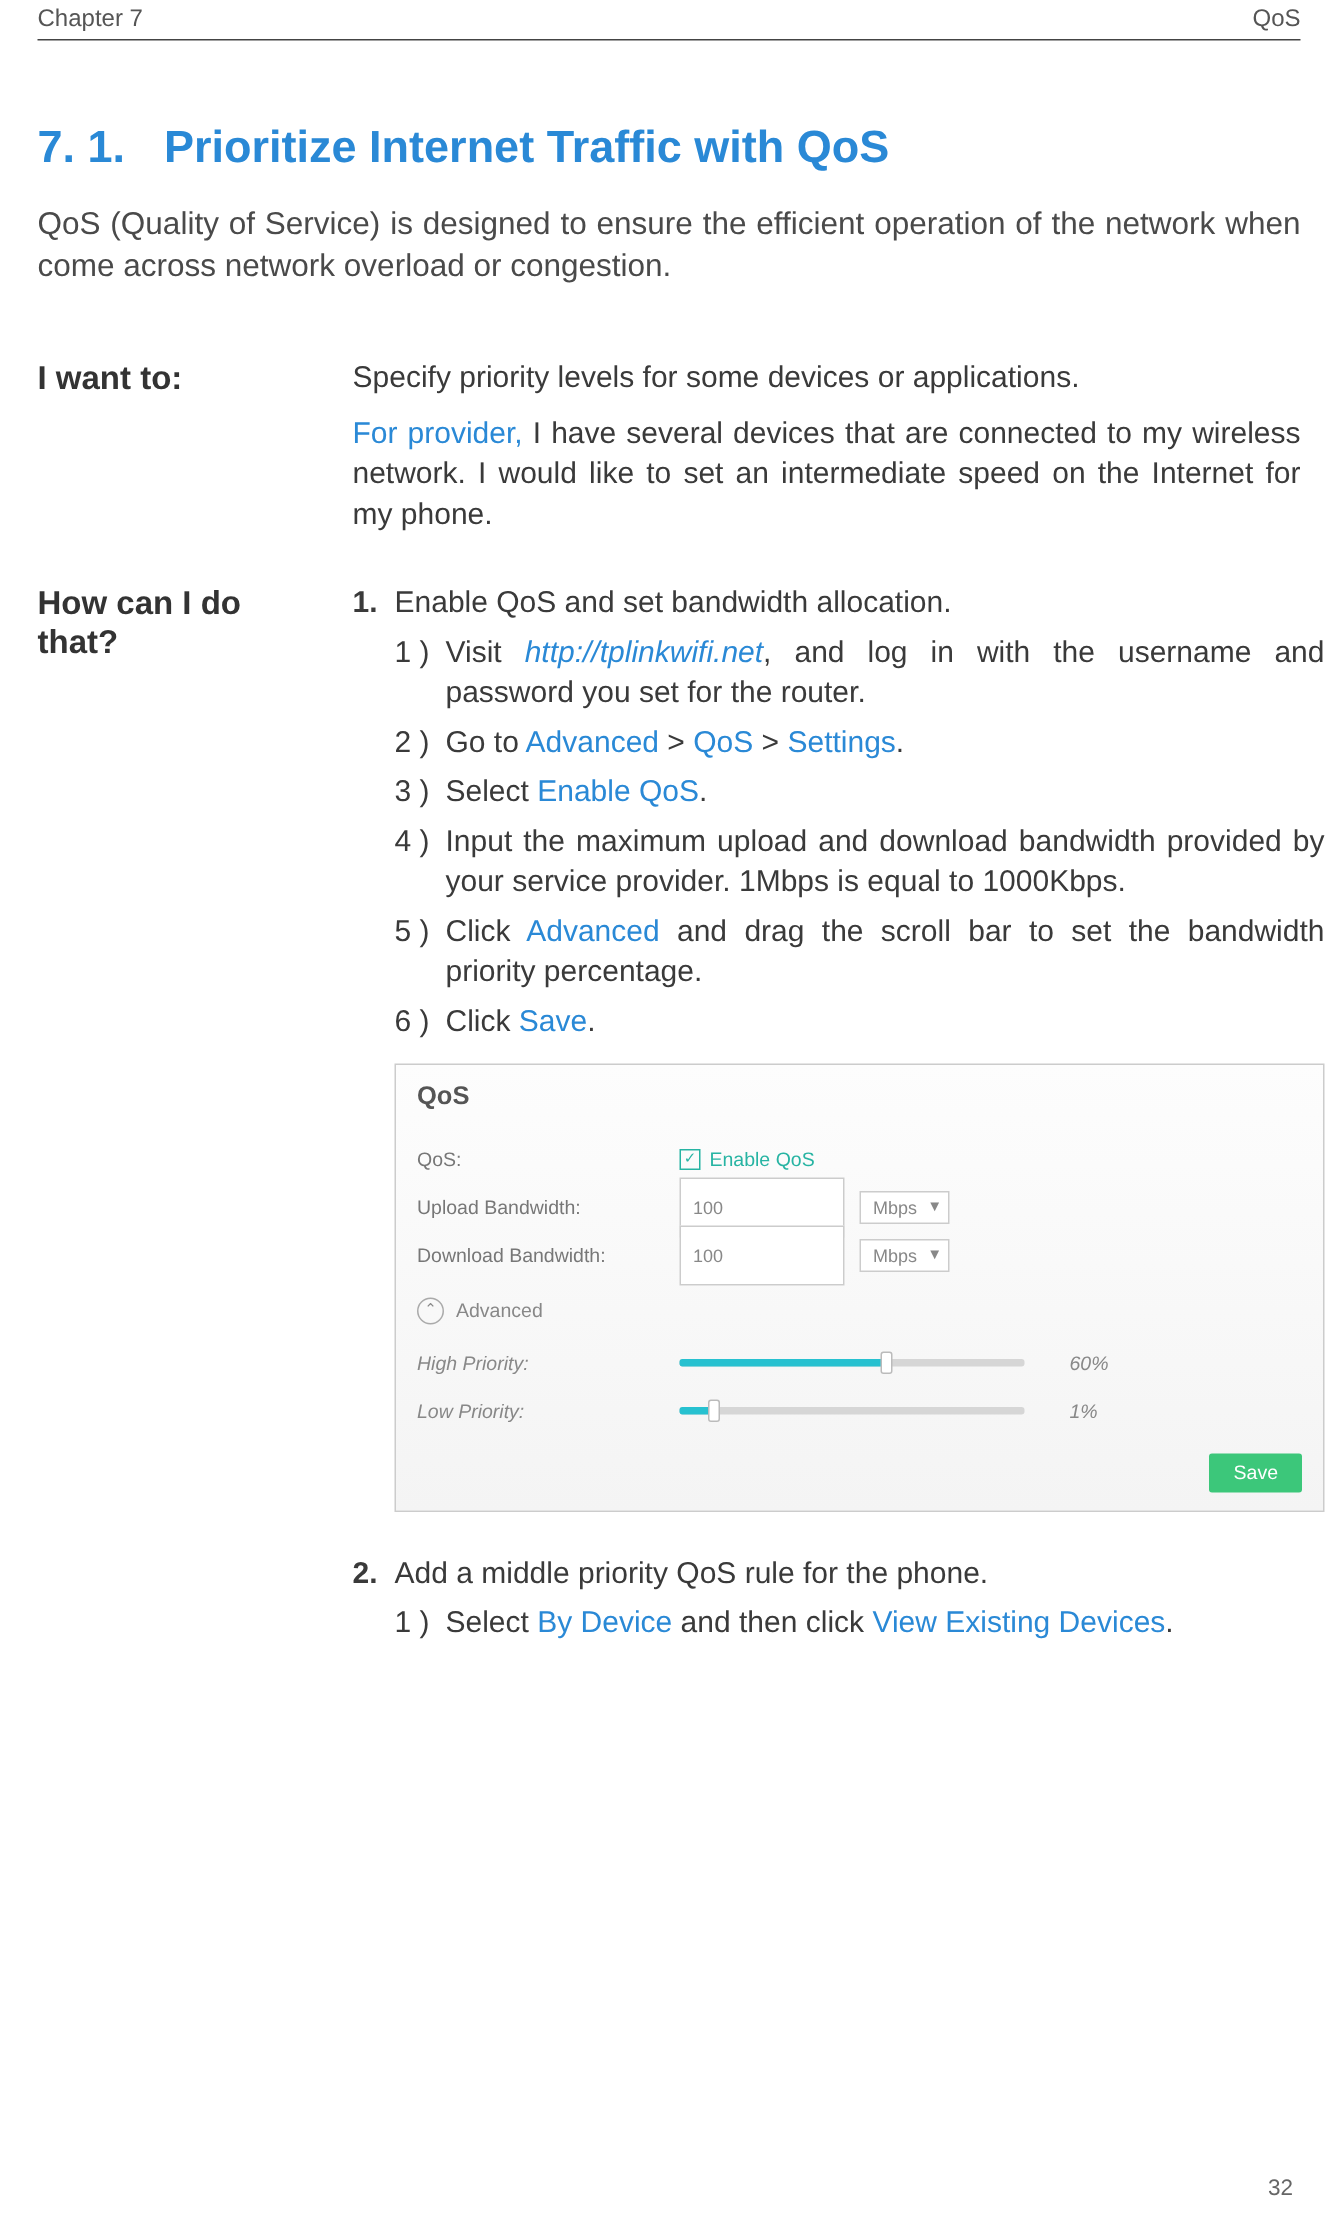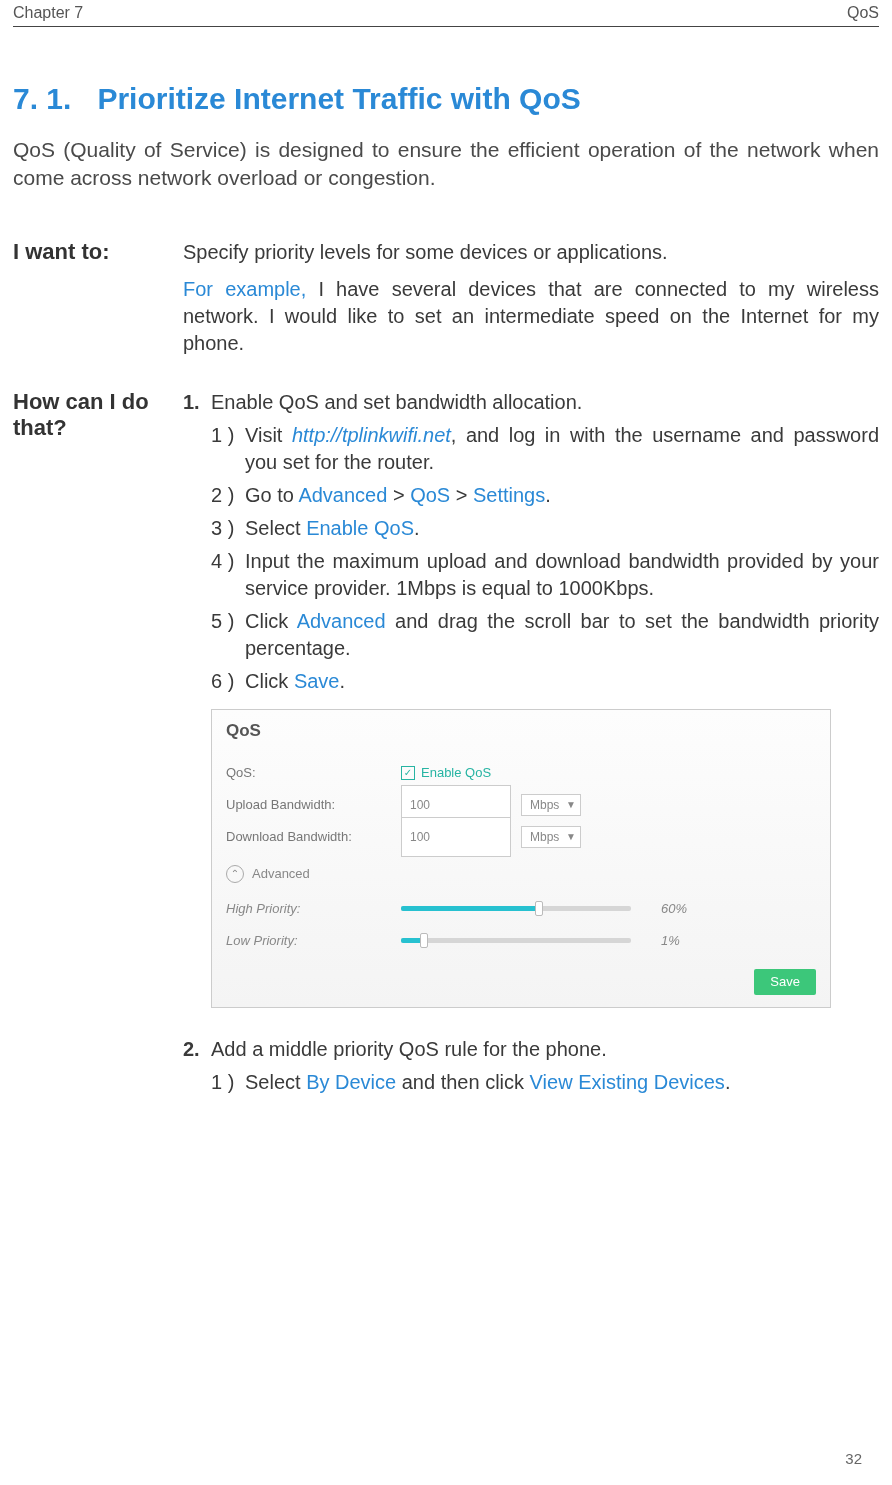--- a/index.html
+++ b/index.html
@@ -5,21 +5,21 @@
   * { box-sizing: border-box; margin: 0; padding: 0; }
   body {
     font-family: "Segoe UI", "Helvetica Neue", Arial, sans-serif;
     color: #333;
     background: #fff;
     width: 892px;
     height: 1485px;
     position: relative;
   }
   .page {
-    padding: 0 13px;
+    padding: 0 25px;
   }
   .header-bar {
     display: flex;
     justify-content: space-between;
     border-bottom: 1px solid #444;
     padding: 4px 0 4px 0;
     margin-bottom: 55px;
     font-size: 16px;
     color: #555;
   }
@@ -43,21 +43,21 @@
     font-size: 22px;
     font-weight: 700;
     color: #333;
   }
   .right-col {
     flex: 1;
     font-size: 20px;
     color: #3a3a3a;
     line-height: 1.35;
   }
-  .row { display: flex; margin-bottom: 22px; }
+  .row { display: flex; gap: 40px; margin-bottom: 22px; }
   .spec-para { text-align: justify; margin-bottom: 10px; }
   .example-label { color: #2a89d6; }
   .blue { color: #2a89d6; }
   .step-item { display: flex; margin-bottom: 6px; }
   .step-num { font-weight: 700; width: 28px; flex: 0 0 28px; }
   .step-text { flex: 1; text-align: justify; }
   .substep-list { list-style: none; padding-left: 28px; margin-top: 6px; }
   .substep-item { display: flex; margin-bottom: 6px; }
   .substep-num { width: 34px; flex: 0 0 34px; }
   .substep-text { flex: 1; text-align: justify; }
@@ -130,21 +130,21 @@
     <span class="section-number">7. 1.</span><span>Prioritize Internet Traffic with QoS</span>
   </h1>
 
   <p class="intro">QoS (Quality of Service) is designed to ensure the efficient operation of the network when come across network overload or congestion.</p>
 
   <div class="row">
     <div class="left-col">I want to:</div>
     <div class="right-col">
       <p class="spec-para">Specify priority levels for some devices or applications.</p>
       <p class="spec-para">
-        <span class="example-label">For example,</span><span> I have several devices that are connected to my wireless network. I would like to set an intermediate speed on the Internet for my phone.</span>
+        <span class="example-label">For provider,</span><span> I have several devices that are connected to my wireless network. I would like to set an intermediate speed on the Internet for my phone.</span>
       </p>
     </div>
   </div>
 
   <div class="row">
     <div class="left-col">How can I do that?</div>
     <div class="right-col">
 
       <div class="step-item">
         <div class="step-num">1.</div>

